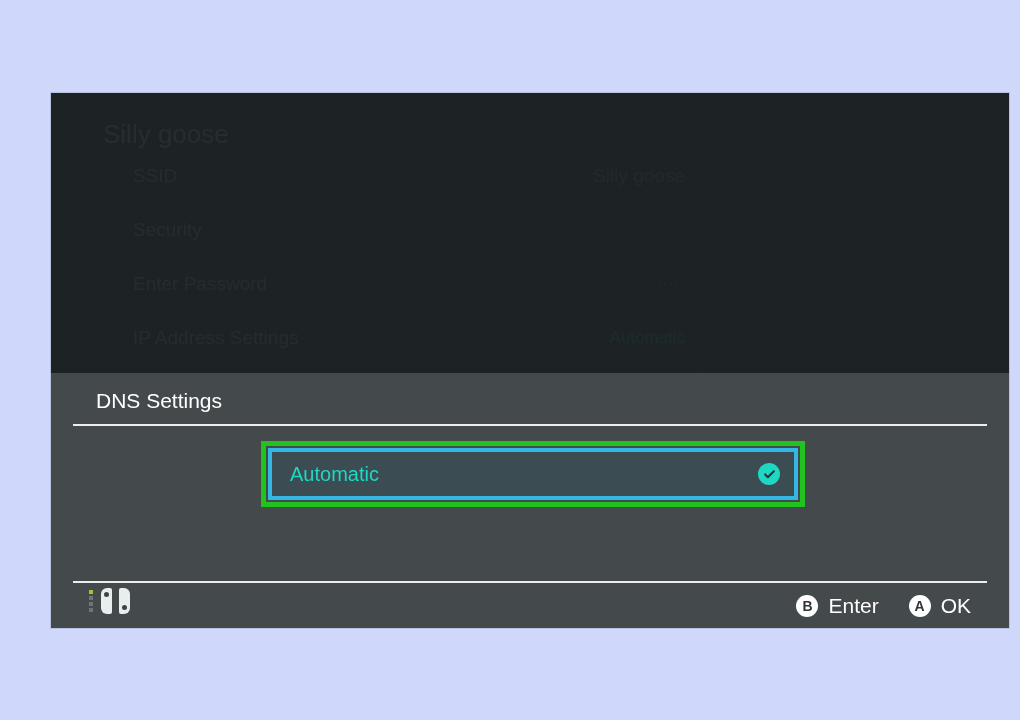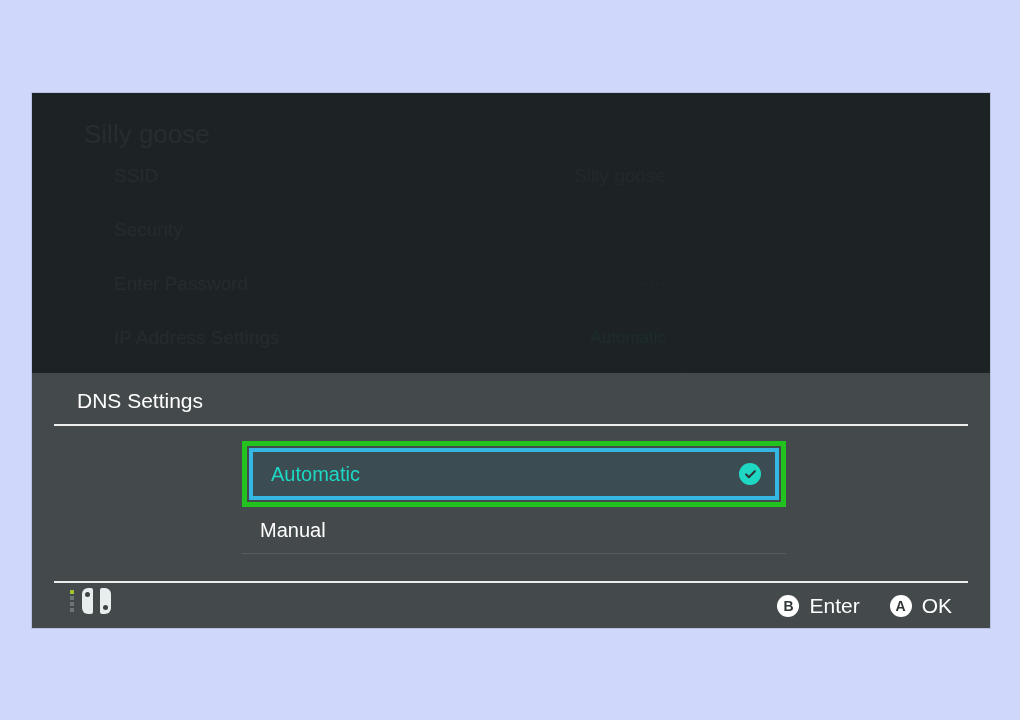--- a/index.html
+++ b/index.html
@@ -5,21 +5,21 @@
   html,body{margin:0;padding:0;}
   body{
     background:#cfd7fb;
     font-family:"Helvetica Neue",Arial,sans-serif;
     width:1020px;height:720px;
     position:relative;
     overflow:hidden;
   }
   .window{
     position:absolute;
-    left:32px;top:93px;
+    left:51px;top:93px;
     width:958px;height:535px;
     background:#282e30;
     color:#cfd4d6;
     overflow:hidden;
     box-shadow:0 0 0 1px rgba(0,0,0,.1);
   }
   
   .title{
     position:absolute;left:52px;top:26px;
     font-size:26px;color:#bfc6c8;font-weight:400;
@@ -161,23 +161,20 @@
       <div class="highlight">
         <div class="option selected">
           <span>Automatic</span>
           <span class="check">
             <svg viewBox="0 0 24 24">
                 <path d="M4 12l5 5L20 6" fill="none" stroke="#2f3537" stroke-width="4" stroke-linecap="round" stroke-linejoin="round"></path>
               </svg>
           </span>
         </div>
       </div>
-      <div class="option">
-        <span>Manual</span>
-      </div>
     </div>
 
     <div class="footer-hr"></div>
 
     <div class="controllers">
       <span class="pips">
         <div class="pip on"></div><div class="pip"></div><div class="pip"></div><div class="pip"></div>
       </span>
       <span class="joycon l"><span class="dot"></span></span>
       <span class="joycon r"><span class="dot"></span></span>

